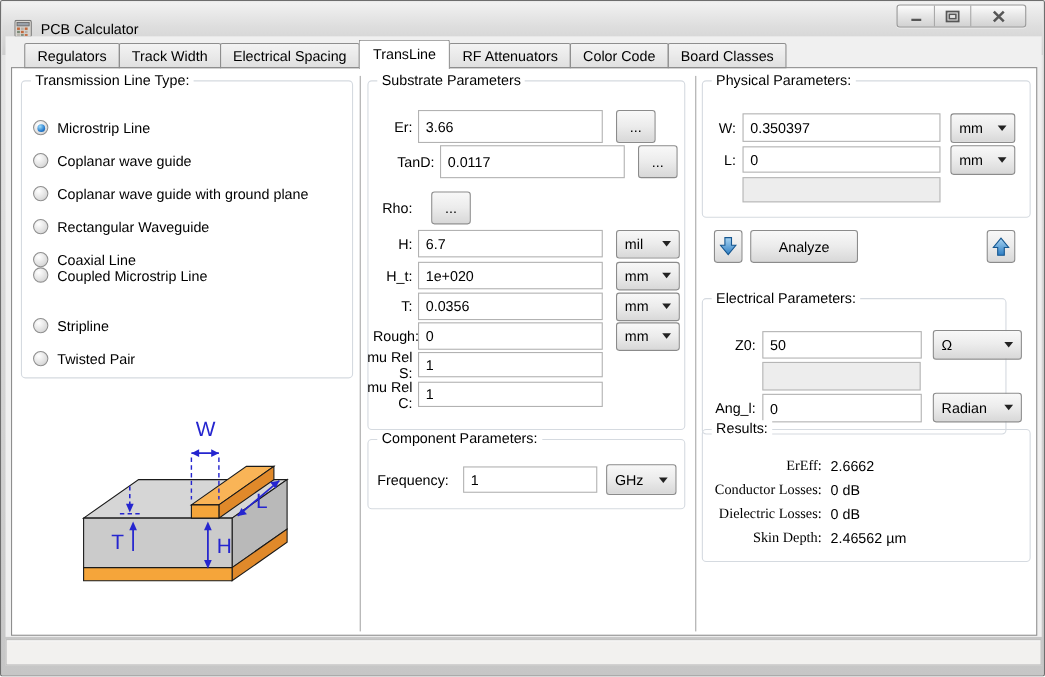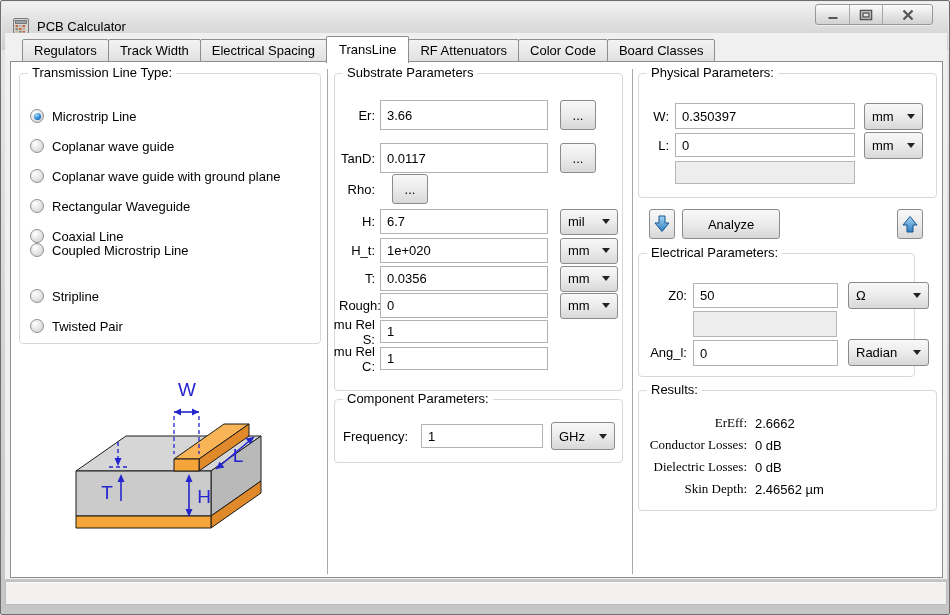--- a/index.html
+++ b/index.html
@@ -220,21 +220,21 @@
   </svg>
 
   <div class="group" style="left:333px;top:72px;width:289px;height:318px;">
     <span class="gtitle">Substrate Parameters</span>
 
     <div class="srow" style="top:26px;height:30px;">
       <span class="slabel">Er:</span>
       <span class="fieldwrap"><input class="tfield" value="3.66" style=""></span>
       <div class="mini-btn btnface">...</div>
     </div>
-    <div class="srow" style="top:69px;height:30px;">
+    <div class="srow" style="top:58px;height:30px;margin-left:20px;">
       <span class="slabel">TanD:</span>
       <span class="fieldwrap"><input class="tfield" value="0.0117" style=""></span>
       <div class="mini-btn btnface">...</div>
     </div>
     <div class="srow" style="top:100px;height:30px;">
       <span class="slabel">Rho:</span>
       <div class="mini-btn btnface">...</div>
     </div>
     <div class="srow" style="top:135px;height:25px;">
       <span class="slabel">H:</span>
@@ -328,21 +328,21 @@
       <defs>
           <linearGradient id="bu" x1="0" y1="0" x2="0" y2="1">
             <stop offset="0" stop-color="#a8d4f2"></stop>
             <stop offset="1" stop-color="#2f7fc4"></stop>
           </linearGradient>
         </defs>
       <path d="M5 17 H11 V10 H15 L8 1.5 L1 10 H5 Z" fill="url(#bu)" stroke="#15568f" stroke-width="1"></path>
     </svg>
   </div>
 
-  <div class="group" style="left:637px;top:252px;width:277px;height:124px;">
+  <div class="group" style="left:637px;top:270px;width:277px;height:124px;">
     <span class="gtitle">Electrical Parameters:</span>
     <span style="position:absolute;left:8px;top:34px;width:40px;text-align:right;">Z0:</span>
     <span style="position:absolute;left:54px;top:29px;width:145px;height:25px;"><input class="tfield" value="50" style=""></span>
     <div class="dd btnface" style="position:absolute;left:209px;top:28px;width:81px;height:27px;">
       <span class="ddlbl">Ω</span>
         <span class="ddarrow"></span>
     </div>
     <span style="position:absolute;left:54px;top:57px;width:144px;height:26px;"><input class="tfield" disabled="" style=""></span>
     <span style="position:absolute;left:8px;top:91px;width:40px;text-align:right;">Ang_l:</span>
     <span style="position:absolute;left:54px;top:86px;width:145px;height:26px;"><input class="tfield" value="0" style=""></span>

